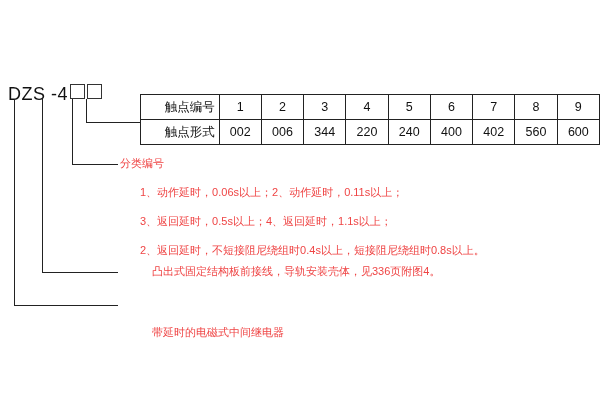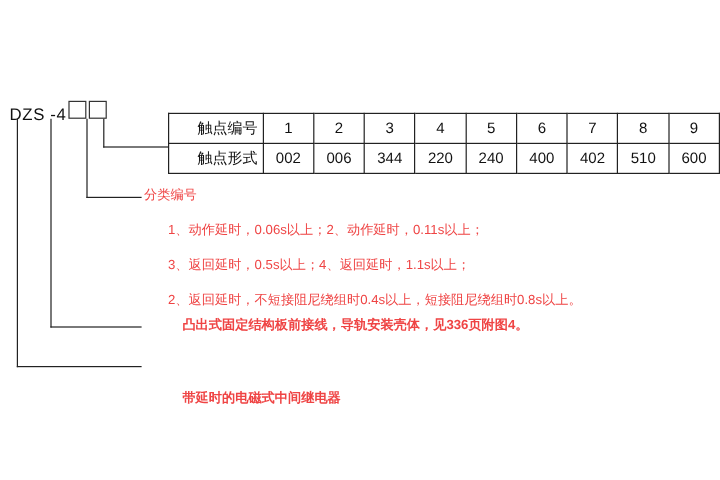--- a/index.html
+++ b/index.html
@@ -18,21 +18,21 @@
     position: relative;
     width: 600px;
     height: 400px;
   }
 
   
   .model-code {
     position: absolute;
     left: 8px;
     top: 84px;
-    font-size: 14px;
+    font-size: 18px;
     letter-spacing: 0.5px;
     white-space: nowrap;
     color: #111;
   }
   .model-box {
     display: inline-block;
     width: 13px;
     height: 13px;
     border: 1px solid #333;
     margin-left: 2px;
@@ -79,21 +79,21 @@
 
   
   .note {
     position: absolute;
     font-size: 11px;
     color: #ef4444;
     white-space: nowrap;
     line-height: 1;
   }
   .note.bold {
-    font-weight: bold;
+    font-weight: normal;
     padding-left: 32px;
   }
 </style>
 </head>
 <body>
 
 <div id="root">
 
   <div class="model-code">
     <span>DZS -4</span><span class="model-box"></span><span class="model-box"></span>
@@ -127,21 +127,21 @@
     </tr>
     <tr>
       <td class="head">触点形式</td>
       <td class="cell">002</td>
       <td class="cell">006</td>
       <td class="cell">344</td>
       <td class="cell">220</td>
       <td class="cell">240</td>
       <td class="cell">400</td>
       <td class="cell">402</td>
-      <td class="cell">510</td>
+      <td class="cell">560</td>
       <td class="cell">600</td>
     </tr>
   </tbody>
     </table>
 
   <div class="note" style="left:120px; top:158px;">分类编号</div>
   <div class="note" style="left:140px; top:187px;">1、动作延时，0.06s以上；2、动作延时，0.11s以上；</div>
   <div class="note" style="left:140px; top:216px;">3、返回延时，0.5s以上；4、返回延时，1.1s以上；</div>
   <div class="note" style="left:140px; top:245px;">2、返回延时，不短接阻尼绕组时0.4s以上，短接阻尼绕组时0.8s以上。</div>
   <div class="note bold" style="left:120px; top:266px;">凸出式固定结构板前接线，导轨安装壳体，见336页附图4。</div>

